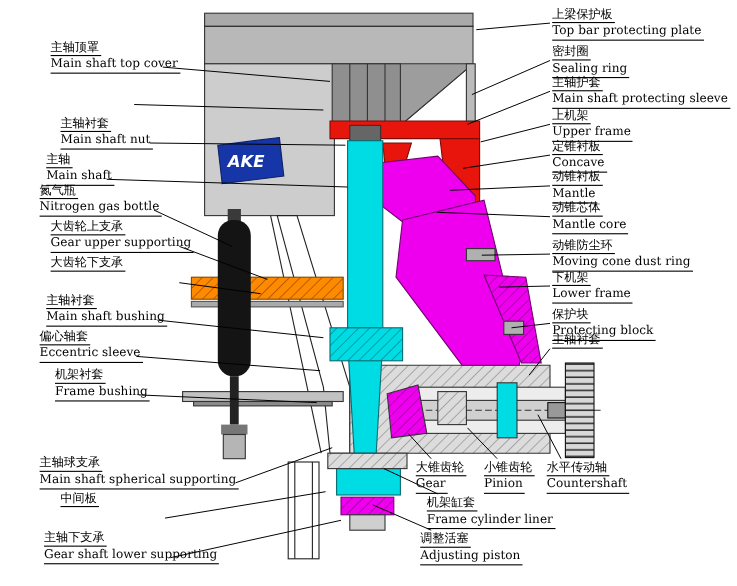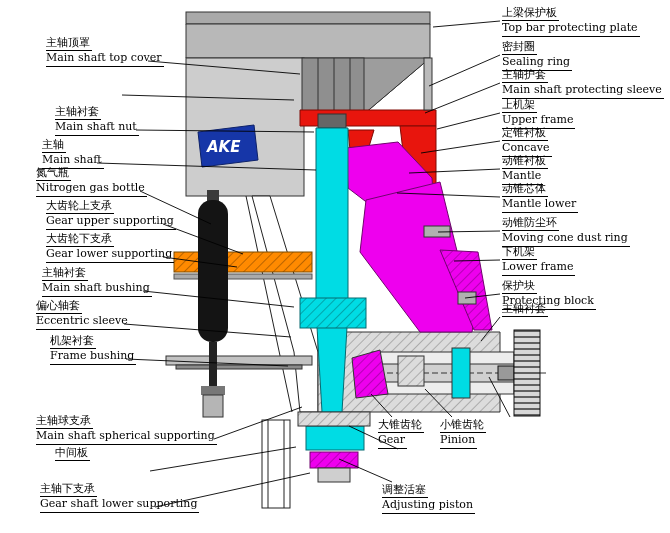--- a/index.html
+++ b/index.html
@@ -181,21 +181,20 @@
   <div class="label" style="left:36px;top:166px">
       <span class="cn">氮气瓶</span>
       <span class="en">Nitrogen gas bottle</span>
     </div>
   <div class="label" style="left:46px;top:199px">
       <span class="cn">大齿轮上支承</span>
       <span class="en">Gear upper supporting</span>
     </div>
   <div class="label" style="left:46px;top:232px">
       <span class="cn">大齿轮下支承</span>
-      <span class="en">Gear lower supporting</span>
     </div>
   <div class="label" style="left:36px;top:299px">
       <span class="cn">偏心轴套</span>
       <span class="en">Eccentric sleeve</span>
     </div>
   <div class="label" style="left:42px;top:266px">
       <span class="cn">主轴衬套</span>
       <span class="en">Main shaft bushing</span>
     </div>
   <div class="label" style="left:50px;top:334px">
@@ -233,21 +232,21 @@
   <div class="label" style="left:502px;top:126px">
       <span class="cn">定锥衬板</span>
       <span class="en">Concave</span>
     </div>
   <div class="label" style="left:502px;top:154px">
       <span class="cn">动锥衬板</span>
       <span class="en">Mantle</span>
     </div>
   <div class="label" style="left:502px;top:182px">
       <span class="cn">动锥芯体</span>
-      <span class="en">Mantle lower</span>
+      <span class="en">Mantle core</span>
     </div>
   <div class="label" style="left:502px;top:216px">
       <span class="cn">动锥防尘环</span>
       <span class="en">Moving cone dust ring</span>
     </div>
   <div class="label" style="left:502px;top:245px">
       <span class="cn">下机架</span>
       <span class="en">Lower frame</span>
     </div>
   <div class="label" style="left:502px;top:279px">
@@ -259,18 +258,26 @@
     </div>
 
   <div class="label" style="left:378px;top:418px">
       <span class="cn">大锥齿轮</span>
       <span class="en">Gear</span>
     </div>
   <div class="label" style="left:440px;top:418px">
       <span class="cn">小锥齿轮</span>
       <span class="en">Pinion</span>
     </div>
+  <div class="label" style="left:497px;top:418px">
+      <span class="cn">水平传动轴</span>
+      <span class="en">Countershaft</span>
+    </div>
+  <div class="label" style="left:388px;top:450px">
+      <span class="cn">机架缸套</span>
+      <span class="en">Frame cylinder liner</span>
+    </div>
   <div class="label" style="left:382px;top:483px">
       <span class="cn">调整活塞</span>
       <span class="en">Adjusting piston</span>
     </div>
 
 </div>
 
 </body></html>

